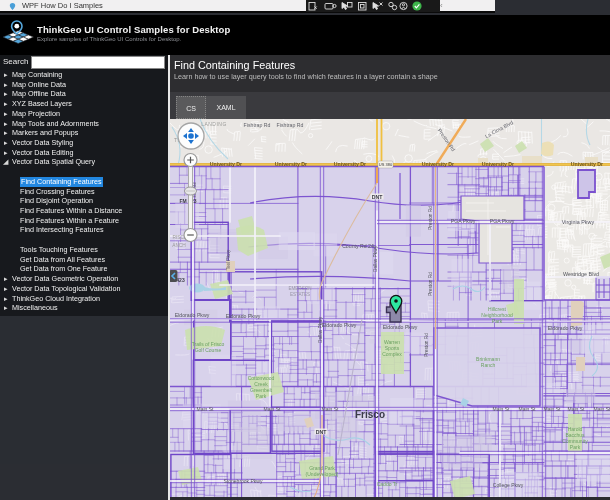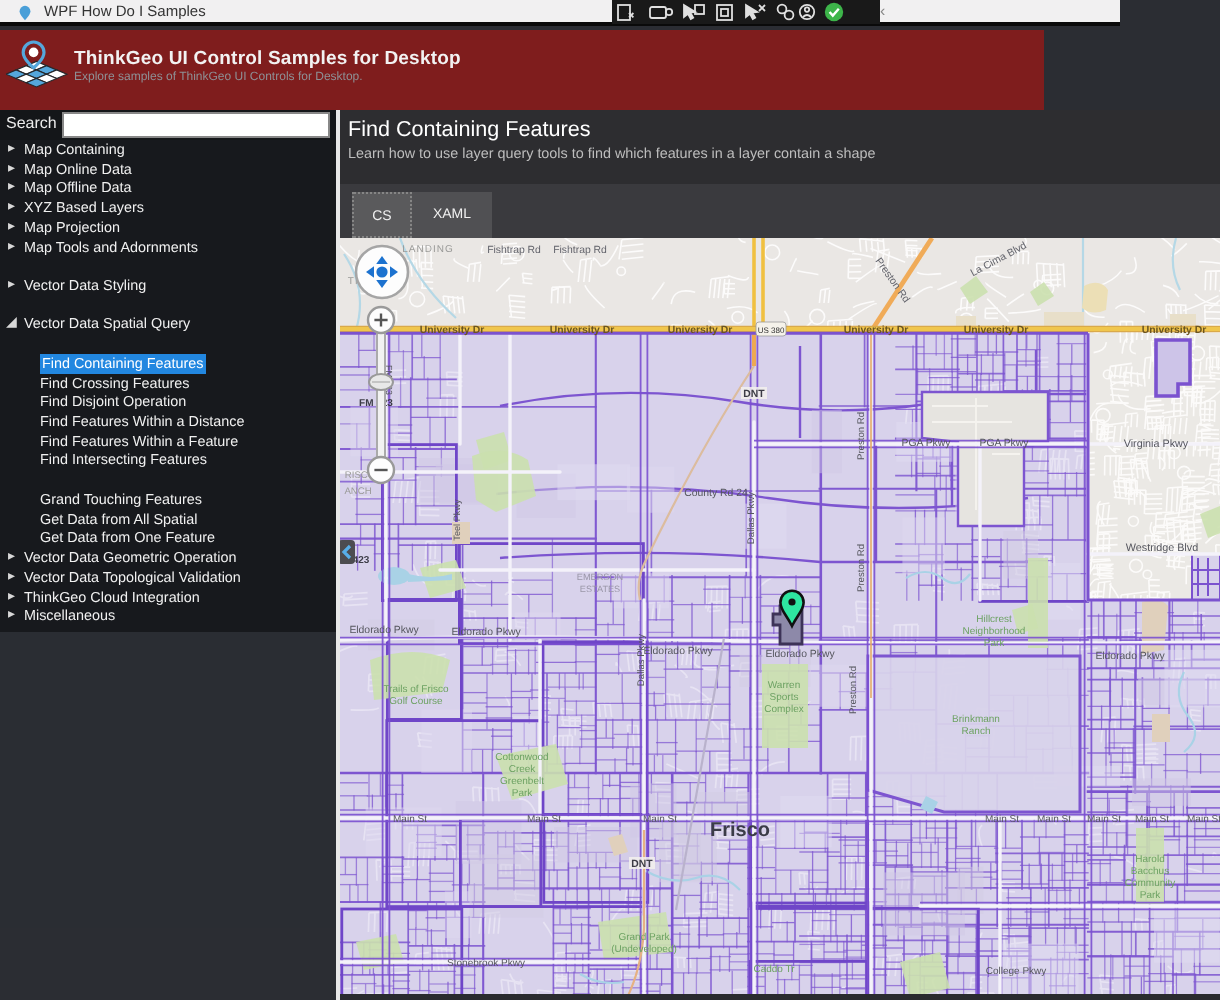--- a/index.html
+++ b/index.html
@@ -1,20 +1,20 @@
 <!DOCTYPE html>
 <html><head><meta charset="utf-8"><style>
 *{margin:0;padding:0;box-sizing:border-box}
 body{width:610px;height:500px;overflow:hidden;font-family:"Liberation Sans",sans-serif;background:#2b2d33;position:relative}
-.titlebar{position:absolute;left:0;top:0;width:560px;height:13px;background:#f1f0f1;border-bottom:2px solid #0a0a0a}
+.titlebar{position:absolute;left:0;top:0;width:495px;height:13px;background:#f1f0f1;border-bottom:2px solid #0a0a0a}
 .tbico{position:absolute;left:8px;top:2px;width:9px;height:9px}
 .tbtitle{position:absolute;left:22px;top:1px;font-size:7.5px;color:#333}
 .tbstrip{position:absolute;left:306px;top:0;width:134px;height:12px;background:#191919}
 .tbchev{position:absolute;left:440px;top:1px;font-size:8px;color:#888}
-.header{position:absolute;left:0;top:15px;width:522px;height:40px;background:#7f1d1d}
+.header{position:absolute;left:0;top:15px;width:610px;height:40px;background:#000000}
 .h-title{position:absolute;left:37px;top:9px;font-size:9.5px;font-weight:bold;color:#f2f2f2;letter-spacing:0.1px}
 .h-sub{position:absolute;left:37px;top:21px;font-size:6px;color:#8e9095}
 .sidebar{position:absolute;left:0;top:55px;width:168px;height:409px;background:#2a2d33}
 .treebg{position:absolute;left:0;top:0;width:168px;height:261px;background:#17191d}
 .searchrow{position:absolute;left:0;top:0;width:168px;height:15px;background:#141619}
 .slabel{position:absolute;left:3px;top:1.5px;font-size:8px;color:#ececec}
 .sbox{position:absolute;left:31px;top:1px;width:134px;height:12.5px;background:#fff;border:1px solid #888}
 .ti{position:absolute;left:0;width:168px;height:9.7px;line-height:9.7px;font-size:7.2px;color:#f0f0f0;white-space:nowrap}
 .ti .ar{position:absolute;left:4px;font-size:7px;color:#d8d8d8}
 .ti .ar2{position:absolute;left:3px;font-size:7px;color:#d8d8d8}
@@ -103,24 +103,32 @@
       <span class="tl">XYZ Based Layers</span>
     </div>
     <div class="ti" style="top:53.8px">
       <span class="ar">▸</span>
       <span class="tl">Map Projection</span>
     </div>
     <div class="ti" style="top:63.5px">
       <span class="ar">▸</span>
       <span class="tl">Map Tools and Adornments</span>
     </div>
+    <div class="ti" style="top:73.2px">
+      <span class="ar">▸</span>
+      <span class="tl">Markers and Popups</span>
+    </div>
     <div class="ti" style="top:82.9px">
       <span class="ar">▸</span>
       <span class="tl">Vector Data Styling</span>
     </div>
+    <div class="ti" style="top:92.7px">
+      <span class="ar">▸</span>
+      <span class="tl">Vector Data Editing</span>
+    </div>
     <div class="ti" style="top:102.4px">
       <span class="ar2">◢</span>
       <span class="tl">Vector Data Spatial Query</span>
     </div>
     <div class="ti c" style="top:121.8px">
       <span class="tl sel">Find Containing Features</span>
     </div>
     <div class="ti c" style="top:131.5px">
       <span class="tl">Find Crossing Features</span>
     </div>
@@ -130,24 +138,24 @@
     <div class="ti c" style="top:160.7px">
       <span class="tl">Find Features Within a Feature</span>
     </div>
     <div class="ti c" style="top:151.0px">
       <span class="tl">Find Features Within a Distance</span>
     </div>
     <div class="ti c" style="top:170.4px">
       <span class="tl">Find Intersecting Features</span>
     </div>
     <div class="ti c" style="top:189.9px">
-      <span class="tl">Grand Touching Features</span>
+      <span class="tl">Tools Touching Features</span>
     </div>
     <div class="ti c" style="top:199.6px">
-      <span class="tl">Get Data from All Spatial</span>
+      <span class="tl">Get Data from All Features</span>
     </div>
     <div class="ti c" style="top:209.3px">
       <span class="tl">Get Data from One Feature</span>
     </div>
     <div class="ti" style="top:219.0px">
       <span class="ar">▸</span>
       <span class="tl">Vector Data Geometric Operation</span>
     </div>
     <div class="ti" style="top:228.7px">
       <span class="ar">▸</span>

